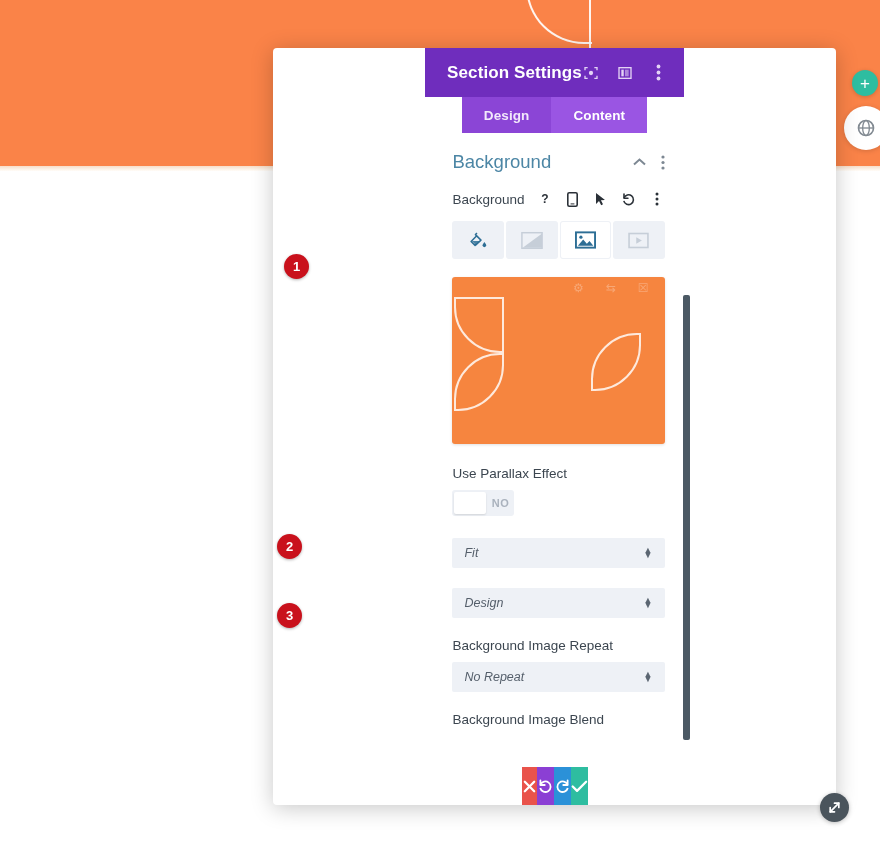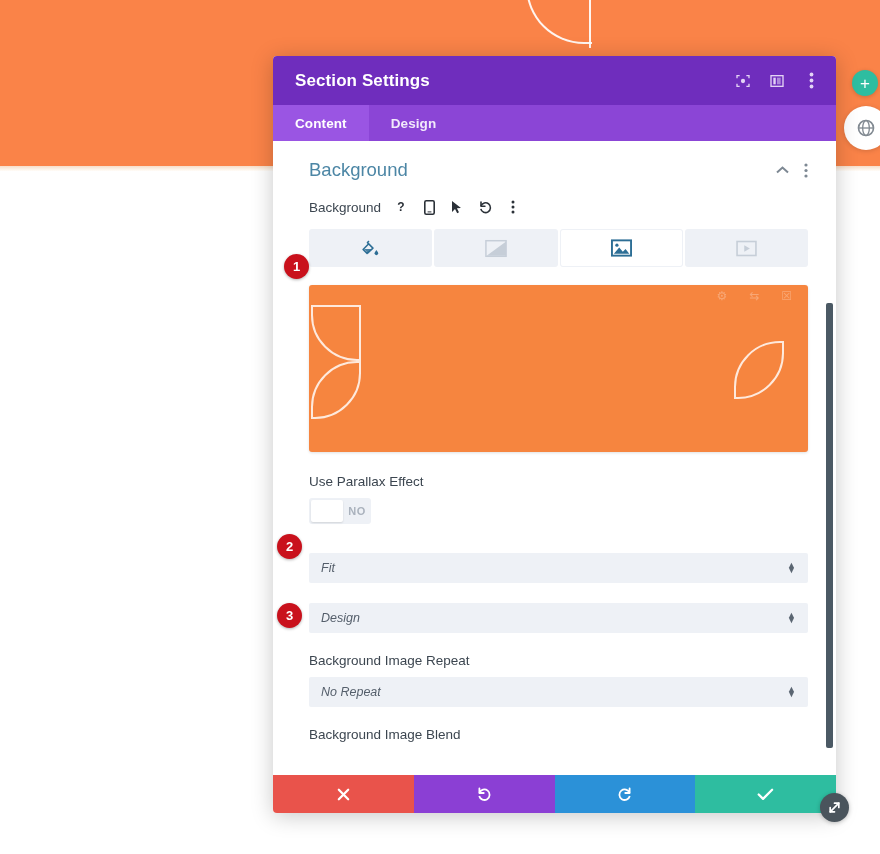--- a/index.html
+++ b/index.html
@@ -58,28 +58,29 @@
     width: 44px; height: 44px; border-radius: 50%;
     background: #ffffff;
     display: flex; align-items: center; justify-content: center;
     box-shadow: 0 1px 5px rgba(0,0,0,.16);
     z-index: 4;
   }
 
   
   .modal {
     position: absolute;
-    left: 273px; top: 56px;
+    left: 273px; top: 48px;
     width: 563px; height: 757px;
     background: #ffffff;
     border-radius: 4px;
     box-shadow: 0 3px 22px rgba(0,0,0,.22);
     z-index: 10;
     display: flex; flex-direction: column;
     overflow: hidden;
+    align-items: center;
   }
 
   
   .modal-header {
     height: 49px;
     background: #6f2dbd;
     display: flex; align-items: center;
     padding: 0 16px 0 22px;
     flex: 0 0 auto;
   }
@@ -192,21 +193,21 @@
     font-size: 12px;
   }
 
   
   .toggle-label { font-size: 13.5px; color: #3c4650; margin-bottom: 9px; }
   .toggle {
     width: 62px; height: 26px;
     background: #eef1f6;
     border-radius: 3px;
     display: flex; align-items: center;
-    margin-bottom: 29px;
+    margin-bottom: 22px;
   }
   .toggle-knob {
     width: 32px; height: 22px;
     margin-left: 2px;
     background: #ffffff;
     border-radius: 2px;
     box-shadow: 0 1px 2px rgba(0,0,0,.12);
   }
   .toggle-text {
     flex: 1 1 auto;
@@ -336,22 +337,22 @@
           <svg width="5" height="17" viewBox="0 0 5 17">
             <circle cx="2.5" cy="2.5" r="1.9" fill="#e3d3f5"></circle>
             <circle cx="2.5" cy="8.5" r="1.9" fill="#e3d3f5"></circle>
             <circle cx="2.5" cy="14.5" r="1.9" fill="#e3d3f5"></circle>
           </svg>
         </span>
       </div>
     </div>
 
     <div class="modal-tabs">
+      <div class="tab">Design</div>
       <div class="tab active">Content</div>
-      <div class="tab">Design</div>
     </div>
 
     <div class="modal-body">
       <div class="scroll-area">
 
         <div class="sec-head">
           <div class="sec-title">Background</div>
           <div class="sec-head-icons">
             <span>
               <svg width="15" height="10" viewBox="0 0 15 10" fill="none" stroke="#7d8893" stroke-width="2">

